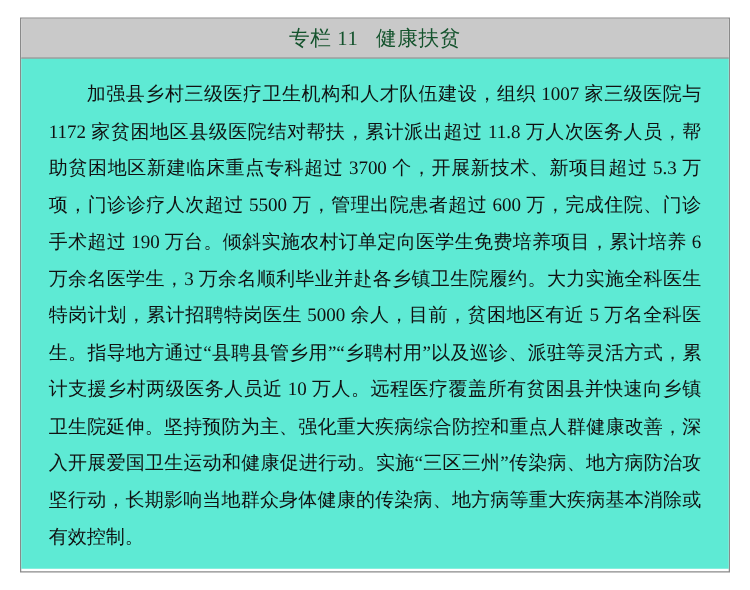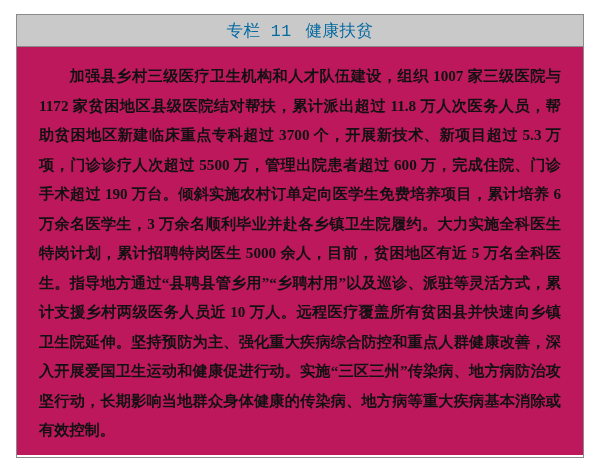--- a/index.html
+++ b/index.html
@@ -30,33 +30,32 @@
     box-sizing: border-box;
     height: 32px;
     background: #c9c9c9;
     border-bottom: 1px solid #8a8a8a;
     display: flex;
     align-items: center;
     justify-content: center;
   }
   .title-text {
     font-size: 16.5px;
-    color: #0369a1;
+    color: #14532d;
     letter-spacing: 0.5px;
-    font-family: Liberation Mono, monospace;
+    font-family: Liberation Serif, serif;
   }
   .title-text .gap {
     display: inline-block;
     width: 14px;
   }
   .body-area {
     box-sizing: border-box;
     padding: 14px 22px 10px 22px;
-    background: #be185d;
-    font-weight: bold;
+    background: #5eead4;
   }
   .para {
     margin: 0;
     font-size: 15.2px;
     line-height: 29.5px;
     color: #111111;
     text-align: justify;
     text-justify: inter-ideograph;
     text-indent: 2em;
     font-family: "Liberation Serif", "DejaVu Serif", serif;

